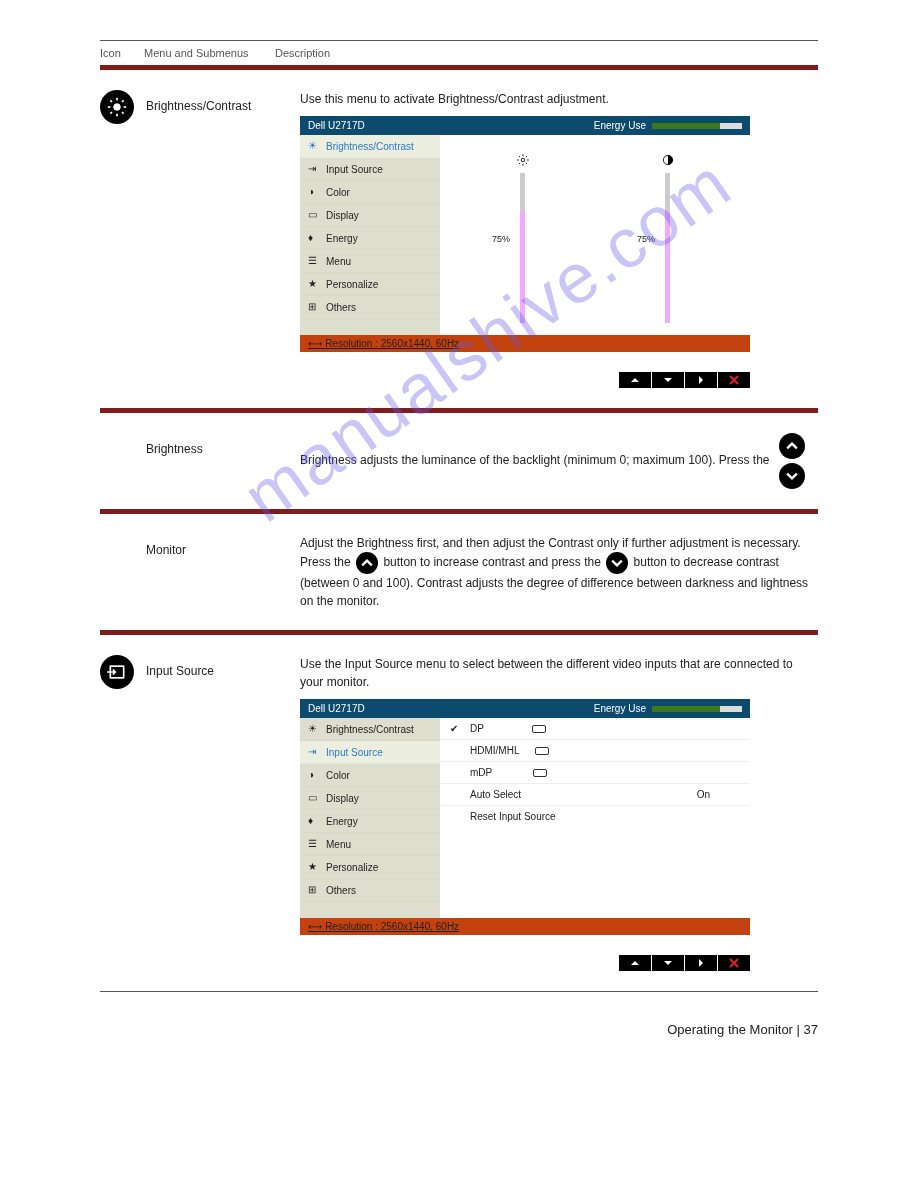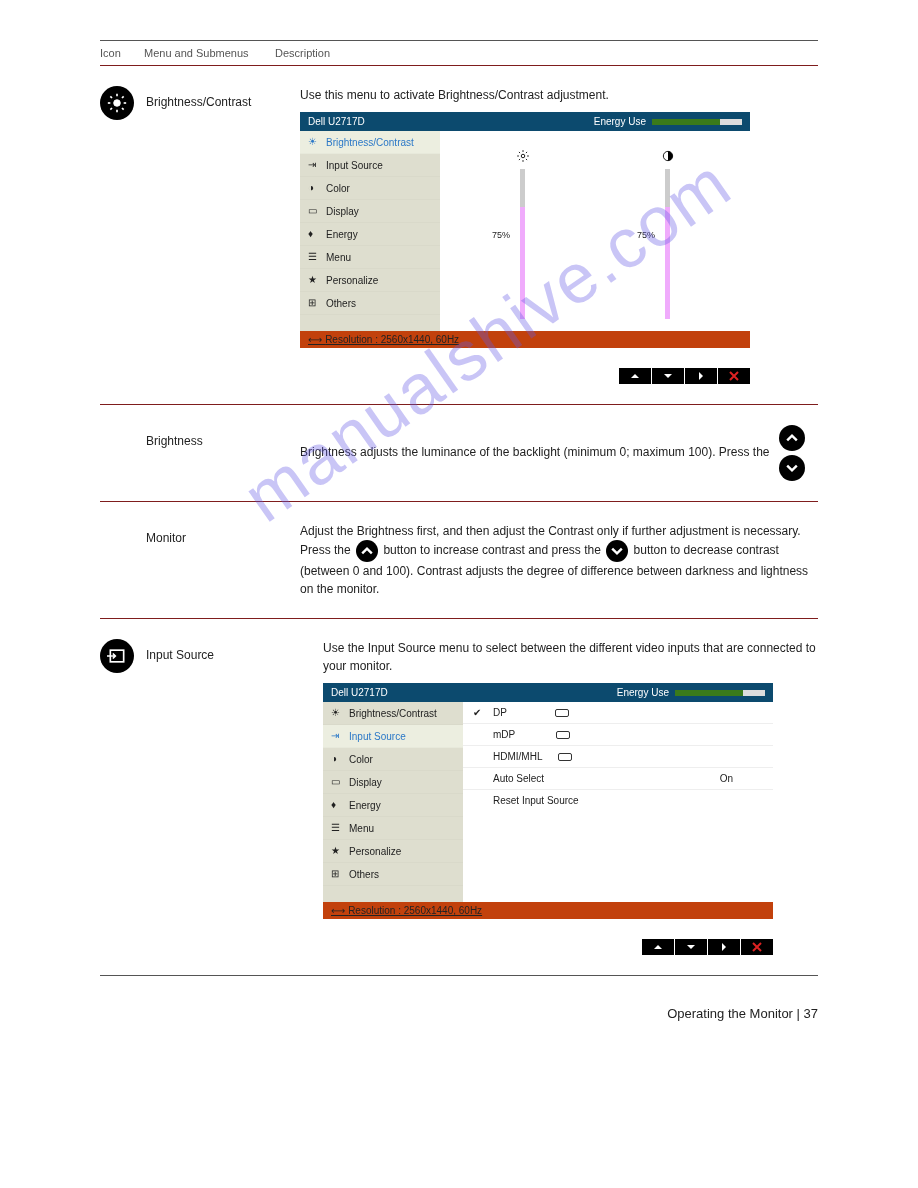--- a/index.html
+++ b/index.html
@@ -1,17 +1,17 @@
 <!DOCTYPE html>
 <html><head>
 <meta charset="utf-8">
 <style>
   * { box-sizing: border-box; margin: 0; padding: 0; }
   body { font-family: "Segoe UI", Arial, sans-serif; width: 918px; margin: 0 auto; background: #fff; color: #222; font-size: 13px; position: relative; }
-  .section { border-top: 1px solid #7f1d1d; padding: 20px 0; display: flex; }
+  .section { border-top: 5px solid #7f1d1d; padding: 20px 0; display: flex; }
   .left-col { width: 300px; padding-left: 100px; display:flex; align-items:flex-start; gap:12px;}
   .right-col { flex: 1; padding-right: 100px; }
   .icon-circle { width: 34px; height: 34px; border-radius: 50%; background:#000; display:flex; align-items:center; justify-content:center; flex: 0 0 auto;}
   .icon-circle svg { width: 20px; height:20px; fill:#fff; stroke:#fff;}
   .label-txt { font-size: 12px; padding-top:8px; line-height:1.4;}
   .para { font-size: 12px; line-height: 1.5; }
   .inline-icon { display:inline-block; width:22px; height:22px; border-radius:50%; background:#000; vertical-align:middle; position:relative; margin:0 2px;}
   .inline-icon svg { position:absolute; top:50%; left:50%; transform:translate(-50%,-50%); width:12px; height:12px; fill:#fff;}
 
   
@@ -235,21 +235,21 @@
 <div class="section" style="margin:0 100px; border-bottom:1px solid #555;">
   <div class="left-col" style="padding-left:0; width:200px;">
     <div class="icon-circle">
       <svg viewBox="0 0 24 24">
           <rect x="4" y="5" width="16" height="14" fill="none" stroke="#fff" stroke-width="2"></rect>
           <path d="M0 12 L10 12 M7 9 L10 12 L7 15" fill="none" stroke="#fff" stroke-width="2"></path>
         </svg>
     </div>
     <div class="label-txt">Input Source</div>
   </div>
-  <div class="right-col" style="padding-right:0;margin-left:23px;">
+  <div class="right-col" style="padding-right:0;">
     <div class="para" style="margin-bottom:8px;">Use the Input Source menu to select between the different video inputs that are connected to your monitor.</div>
 
     <div class="osd">
       <div class="osd-top">
         <span>Dell U2717D</span>
         <span><span>Energy Use</span><span class="energy-bar"><span class="fill"></span></span></span>
       </div>
       <div class="osd-body">
         <div class="osd-side">
           <div class="osd-item">
@@ -286,27 +286,27 @@
             </div>
         </div>
         <div class="osd-main source-list" style="padding:0;">
           <div class="src-row">
               <span class="chk">✔</span>
               <span>DP</span>
               <span class="conn" style="margin-left:40px"></span>
             </div>
           <div class="src-row">
               <span class="chk"></span>
+              <span>HDMI/MHL</span>
+              <span class="conn" style="margin-left:8px"></span>
+            </div>
+          <div class="src-row">
+              <span class="chk"></span>
               <span>mDP</span>
               <span class="conn" style="margin-left:33px"></span>
-            </div>
-          <div class="src-row">
-              <span class="chk"></span>
-              <span>HDMI/MHL</span>
-              <span class="conn" style="margin-left:8px"></span>
             </div>
           <div class="src-row">
               <span class="chk"></span>
               <span>Auto Select</span>
               <span class="val">On</span>
             </div>
           <div class="src-row" style="border-bottom:none">
               <span class="chk"></span>
               <span>Reset Input Source</span>
             </div>

